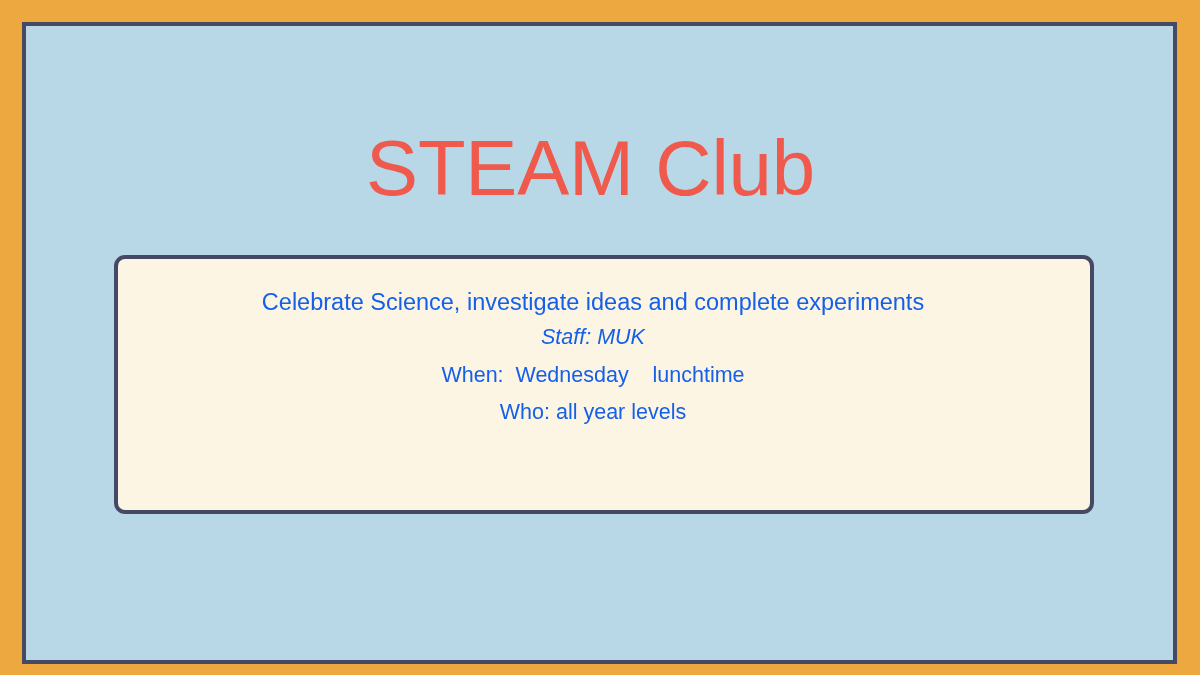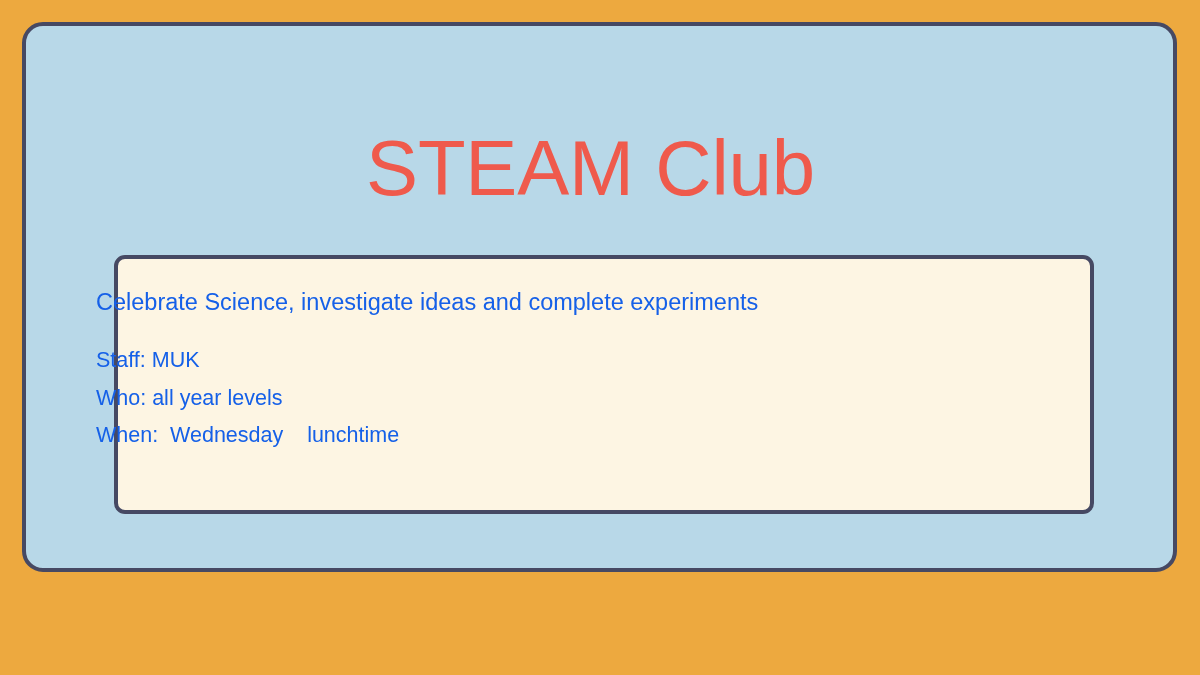--- a/index.html
+++ b/index.html
@@ -22,25 +22,25 @@
     background: #EDA93F;
     box-sizing: border-box;
   }
 
   
   #panel {
     position: absolute;
     left: 22px;
     top: 22px;
     width: 1155px;
-    height: 550px;
+    height: 642px;
     box-sizing: border-box;
     background: #B8D8E8;
     border: 4px solid #464963;
-    border-radius: 21px;
+    border-radius: 0;
   }
 
   
   #title {
     position: absolute;
     left: 0;
     top: 96px;
     width: 1155px;
     text-align: center;
     color: #EF5A4C;
@@ -67,61 +67,63 @@
     border: 4px solid #464963;
     border-radius: 11px;
   }
 
   #card-body {
     position: absolute;
     left: 0;
     top: 0;
     width: 972px;
     padding-top: 26px;
+    text-align: center;
     color: #1560E8;
     
     padding-left: 0px;
     text-indent: -22px;
   }
 
   .intro-line {
     font-size: 23.5px;
     line-height: 34px;
     white-space: pre;
   }
 
   .detail-line {
     font-size: 21.5px;
     line-height: 37.5px;
     white-space: pre;
   }
 
   .detail-line.first-detail {
-    margin-top: 23px;
+    margin-top: 0;
+    font-style: italic;
   }
 </style>
 </head>
 <body>
 
 <div id="slide">
 
   <div id="panel">
 
     <h1 id="title">STEAM Club</h1>
 
     <div id="card">
       <div id="card-body">
 
         <div class="intro-line">Celebrate Science, investigate ideas and complete experiments</div>
 
 
         <div class="detail-line first-detail">Staff: MUK</div>
 
+        <div class="detail-line">When:  Wednesday    lunchtime</div>
+
         <div class="detail-line">Who: all year levels</div>
-
-        <div class="detail-line">When:  Wednesday    lunchtime</div>
 
 
       </div>
     </div>
 
   </div>
 </div>
 
 </body></html>

